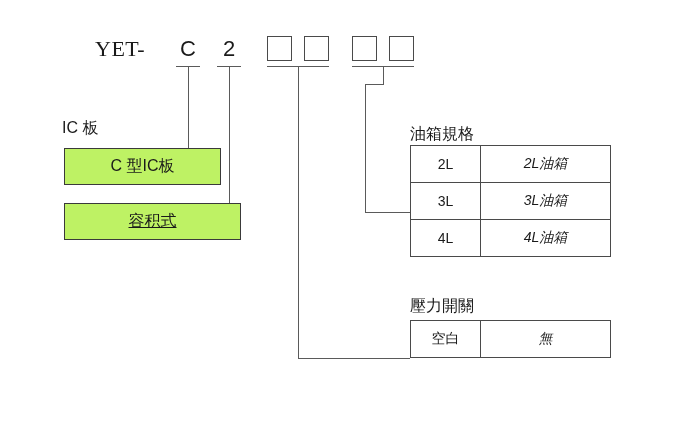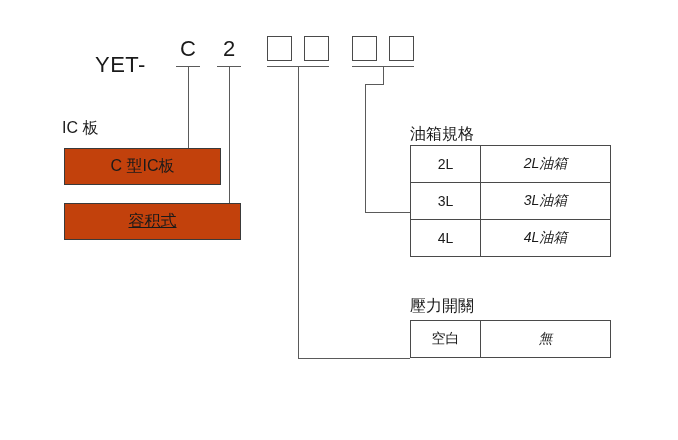--- a/index.html
+++ b/index.html
@@ -49,21 +49,21 @@
   .vline {
     position: absolute;
     width: 0;
     border-left: 1.6px solid #5a5a5a;
   }
 
   
   .desc-box {
     position: absolute;
     border: 1.6px solid #3a3a3a;
-    background: #c2410c;
+    background: #bef264;
     box-sizing: border-box;
     display: flex;
     align-items: center;
     justify-content: center;
     font-size: 16px;
     color: #1a1a1a;
   }
 
   
   .caption {
@@ -92,21 +92,21 @@
   }
   .spec-table td.code-col { width: 70px; }
   .spec-table td.desc-col { width: 130px; font-style: italic; }
   .spec-table td.small { font-size: 13px; }
 </style>
 </head>
 <body>
 
 <div id="canvas">
 
-  <div class="code-prefix" style="left:95px; top:52px;">YET-</div>
+  <div class="code-prefix" style="left:95px; top:36px;font-family:Liberation Serif, serif;">YET-</div>
 
   <div class="code-char" style="left:177px; top:36px; width:22px;">C</div>
 
   <div class="code-char" style="left:218px; top:36px; width:22px;">2</div>
 
   <div class="code-box" style="left:267px; top:36px; width:25px; height:25px;"></div>
   <div class="code-box" style="left:304px; top:36px; width:25px; height:25px;"></div>
   <div class="code-box" style="left:352px; top:36px; width:25px; height:25px;"></div>
   <div class="code-box" style="left:389px; top:36px; width:25px; height:25px;"></div>
 

